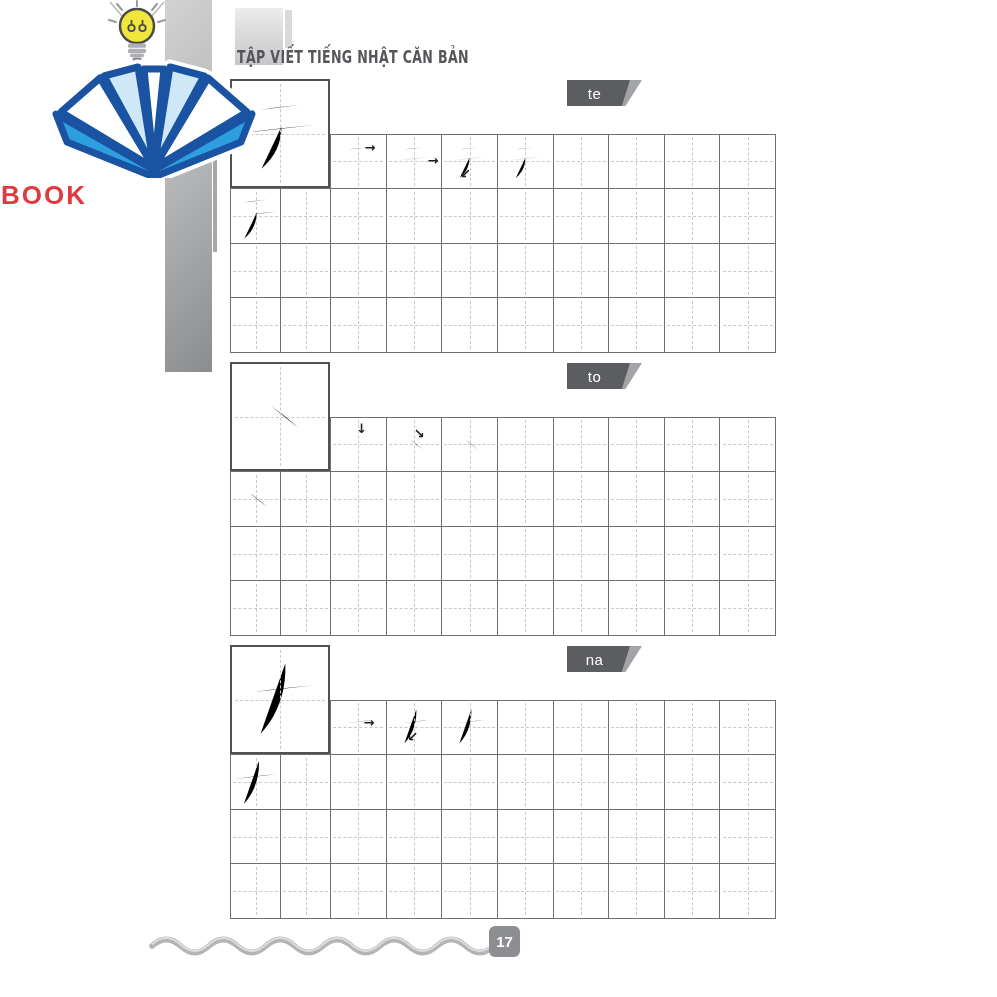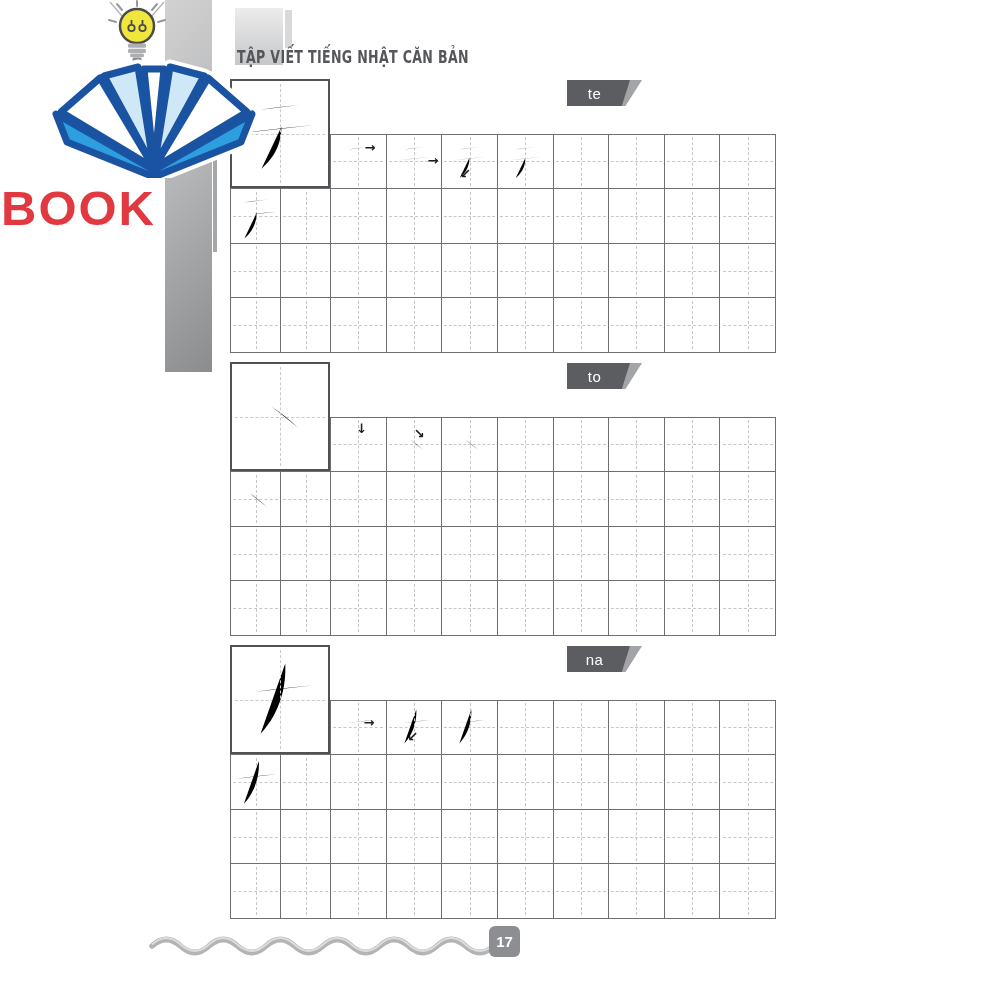--- a/index.html
+++ b/index.html
@@ -23,21 +23,21 @@
     color:#55565a;letter-spacing:.4px;white-space:nowrap;
     transform:scaleX(.84) scaleY(1.12);transform-origin:left top;
   }
 
   
   .brand-text{
     position:absolute;left:1px;top:180px;z-index:6;display:flex;align-items:baseline;gap:5px;
     white-space:nowrap;
   }
   .brand-primary{font-size:36px;font-weight:600;letter-spacing:1px;color:#e23940;}
-  .brand-secondary{font-size:49px;font-weight:800;letter-spacing:2px;color:#e23940;text-align:right;}
+  .brand-secondary{font-size:26px;font-weight:800;letter-spacing:2px;color:#e23940;text-align:right;}
   .logo-book{position:absolute;left:40px;top:56px;z-index:5;}
   .logo-bulb{position:absolute;left:92px;top:0;z-index:5;}
 
   
   .section{position:absolute;left:230px;width:545px;height:273px;z-index:3;}
   .grid-frame{position:absolute;left:0;top:54.6px;width:545px;height:218.4px;
     border:2px solid #4e4f52;box-sizing:border-box;background:transparent;}
   .cell{position:absolute;box-sizing:border-box;border:1px solid #6e6f71;background:#fff;}
   .cell::before{content:"";position:absolute;left:4%;right:4%;top:50%;border-top:1px dashed #c6c7c9;}
   .cell::after{content:"";position:absolute;top:5%;bottom:5%;left:50%;border-left:1px dashed #c6c7c9;}

